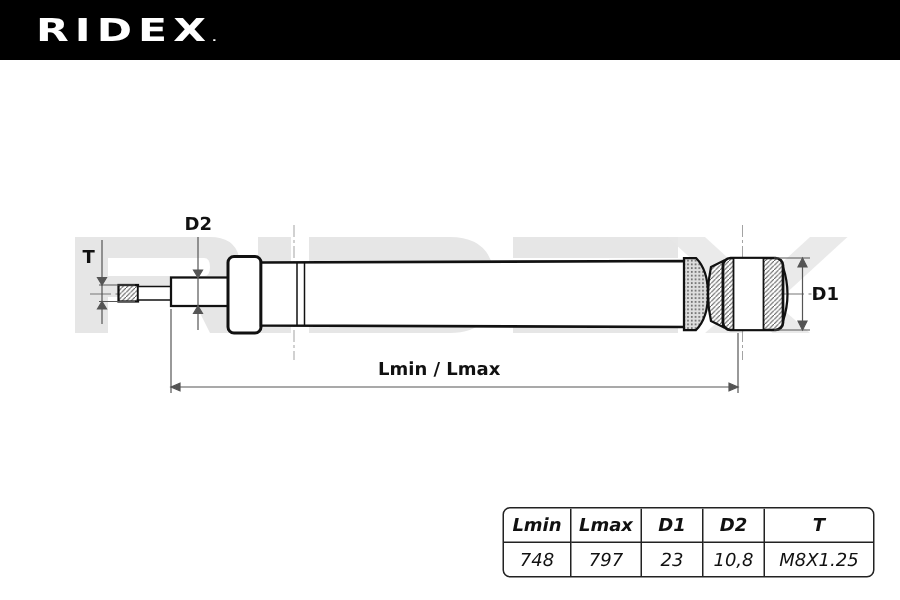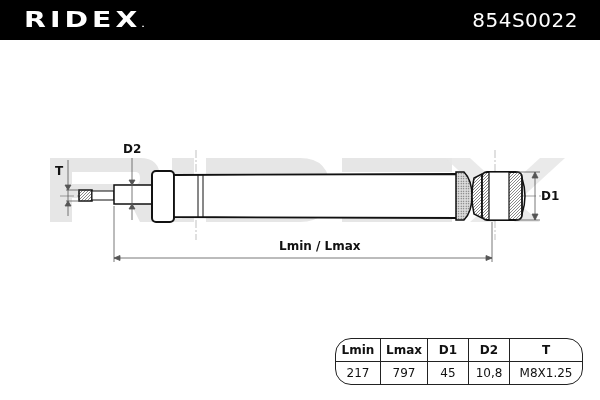--- a/index.html
+++ b/index.html
@@ -2,34 +2,33 @@
 <html><head>
   <meta charset="utf-8">
   <style>
     html, body { margin: 0; padding: 0; }
     body { width: 600px; height: 400px; background: #ffffff; position: relative; overflow: hidden; font-family: "DejaVu Sans", sans-serif; }
     .header { position: absolute; left: 0; top: 0; width: 600px; height: 40px; background: #000000; }
     .logo { position: absolute; left: 24px; top: 8px; color: #ffffff; font-family: "DejaVu Sans", sans-serif; font-weight: bold; font-size: 21px; letter-spacing: 3px; line-height: 24px; transform: scaleX(1.35); transform-origin: left center; }
     .logo-dot { font-size: 6px; letter-spacing: 0; }
     .part-no { position: absolute; right: 22px; top: 8px; color: #ffffff; font-family: "DejaVu Sans", sans-serif; font-size: 20px; line-height: 24px; letter-spacing: 0.5px; }
     .diagram { position: absolute; left: 0; top: 40px; width: 600px; height: 290px; }
-    .specs { position: absolute; left: 335px; top: 338px; border: 1.5px solid #222; border-radius: 16px; border-collapse: separate; border-spacing: 0; overflow: hidden; font-family: "DejaVu Sans", sans-serif; font-size: 12px; color: #111; }
+    .specs { position: absolute; left: 335px; top: 338px; border: 1.5px solid #222; border-radius: 5px; border-collapse: separate; border-spacing: 0; overflow: hidden; font-family: "DejaVu Sans", sans-serif; font-size: 12px; color: #111; font-style: italic; }
     .specs th, .specs td { text-align: center; padding: 0; height: 22px; border-right: 1px solid #222; }
     .specs th:last-child, .specs td:last-child { border-right: none; }
     .specs th { font-weight: bold; border-bottom: 1px solid #222; }
     .specs td { font-weight: normal; }
     .c-lmin { width: 44px; } .c-lmax { width: 46px; } .c-d1 { width: 40px; } .c-d2 { width: 40px; } .c-t { width: 72px; }
     .dimlabel { position: absolute; font-family: "DejaVu Sans", sans-serif; font-weight: bold; font-size: 12px; color: #111; }
   </style>
 </head>
 <body>
 
 <div class="header">
   <div class="logo"><span>RIDEX</span><span class="logo-dot">.</span></div>
-  <div class="part-no">854S0022</div>
 </div>
 
 <svg class="diagram" viewBox="0 40 600 290" width="600" height="290">
   <defs>
     <pattern id="hatch" width="3" height="3" patternUnits="userSpaceOnUse">
       <rect width="3" height="3" fill="#fff"></rect>
       <path d="M0,3 L3,0" stroke="#555" stroke-width="0.7"></path>
     </pattern>
     <pattern id="dots" width="2.5" height="2.5" patternUnits="userSpaceOnUse">
       <rect width="2.5" height="2.5" fill="#ddd"></rect>
@@ -105,34 +104,34 @@
     <line x1="492" y1="222" x2="492" y2="262"></line>
     <line x1="114" y1="258" x2="492" y2="258"></line>
     <path d="M114,258 L120,255.5 L120,260.5 Z"></path>
     <path d="M492,258 L486,255.5 L486,260.5 Z"></path>
   </g>
 </svg>
 
 <div class="dimlabel" style="left:55px; top:164px;">T</div>
 <div class="dimlabel" style="left:123px; top:142px;">D2</div>
 <div class="dimlabel" style="left:541px; top:189px;">D1</div>
-<div class="dimlabel" style="left:252px; top:239px;margin-left:27px;">Lmin / Lmax</div>
+<div class="dimlabel" style="left:252px; top:239px;">Lmin / Lmax</div>
 
 <table class="specs">
   <thead>
     <tr>
       <th class="c-lmin">Lmin</th>
       <th class="c-lmax">Lmax</th>
       <th class="c-d1">D1</th>
       <th class="c-d2">D2</th>
       <th class="c-t">T</th>
     </tr>
   </thead>
   <tbody>
     <tr>
-      <td>217</td>
+      <td>748</td>
       <td>797</td>
-      <td>45</td>
+      <td>23</td>
       <td>10,8</td>
       <td>M8X1.25</td>
     </tr>
   </tbody>
 </table>
 
 </body></html>

